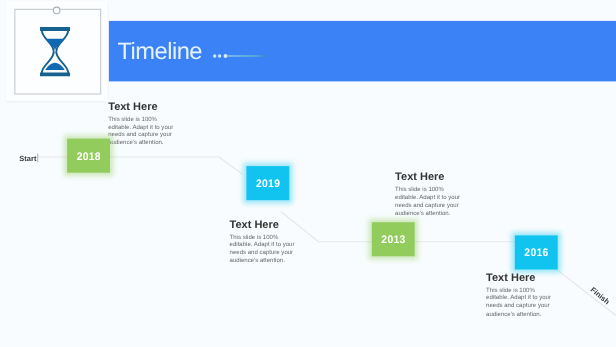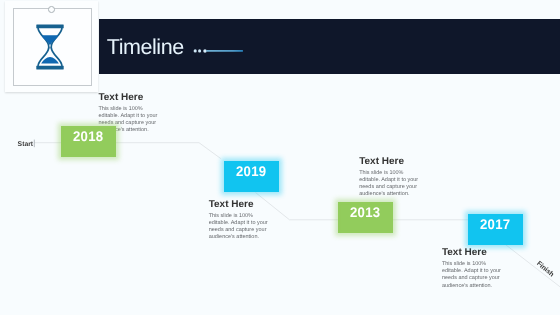--- a/index.html
+++ b/index.html
@@ -4,26 +4,26 @@
 <style>
   html,body{margin:0;padding:0;}
   body{width:560px;height:315px;background:#f8fcfe;font-family:"Liberation Sans",sans-serif;overflow:hidden;position:relative;-webkit-font-smoothing:antialiased;text-rendering:geometricPrecision;}
   .slide{position:absolute;inset:0;background:#f8fcfe;opacity:0.999;}
   
   .iconbox{position:absolute;left:5px;top:1px;width:93px;height:91px;background:#fcfeff;box-shadow:0 1px 2px rgba(0,0,0,.14);}
   .iconinner{position:absolute;left:7.5px;top:7.3px;width:79px;height:78px;border:1px solid #c5cace;background:#fdfeff;box-sizing:border-box;}
   .iconcirc{position:absolute;left:42.8px;top:4.9px;width:6.8px;height:6.8px;border:1px solid #a9b1b6;border-radius:50%;background:#fcfeff;box-sizing:border-box;}
   .hg{position:absolute;left:31.4px;top:22.5px;}
   
-  .titlebar{position:absolute;left:99.3px;top:19.3px;right:0;height:54.9px;background:#0f172a;}
+  .titlebar{position:absolute;left:99.3px;top:19.3px;right:0;height:54.9px;background:#3b82f6;}
   .title{position:absolute;left:7.5px;top:18px;color:#e6f3fb;font-size:21.5px;font-weight:400;letter-spacing:-0.45px;line-height:21.5px;}
   .dots{position:absolute;left:94px;top:26px;}
   
   svg.tl{position:absolute;left:0;top:0;width:560px;height:315px;}
-  .ybox{position:absolute;isolation:isolate;z-index:1;color:#fff;font-size:14px;font-weight:bold;display:flex;justify-content:center;width:55px;height:31px;line-height:1;padding-top:3px;box-sizing:border-box;letter-spacing:0.3px;}
+  .ybox{position:absolute;isolation:isolate;z-index:1;color:#fff;font-size:10px;font-weight:bold;display:flex;align-items:center;justify-content:center;width:39px;height:31px;line-height:1;padding-top:3px;box-sizing:border-box;letter-spacing:0.3px;}
   .green{background:#92cc5c;}
   .green::before{content:"";position:absolute;left:-3px;top:-3px;right:-3px;bottom:-3px;background:#92cc5c;opacity:.40;filter:blur(2.4px);z-index:-1;}
   .cyan{background:#11c4f0;}
   .cyan::before{content:"";position:absolute;left:-3px;top:-3px;right:-3px;bottom:-3px;background:#11c4f0;opacity:.38;filter:blur(2.4px);z-index:-1;}
   .blk{position:absolute;}
   .bhead{font-size:10px;font-weight:bold;color:#333333;letter-spacing:0px;line-height:8.4px;}
   .bbody{font-size:5.5px;color:#66696d;line-height:7.2px;width:59.5px;margin-top:3.6px;}
   .ybox span{display:block;transform:scaleX(0.94);}
   .startlab{position:absolute;left:17.6px;top:141.8px;font-size:6.8px;font-weight:bold;color:#3a3a3a;line-height:6.8px;}
   .finlab{position:absolute;left:538.5px;top:260.5px;font-size:6.8px;font-weight:bold;color:#3a3a3a;transform:rotate(40deg);transform-origin:0 0;line-height:6.8px;white-space:nowrap;}
@@ -72,28 +72,28 @@
     <line x1="34.3" y1="139.6" x2="34.3" y2="147.2" stroke="#b4bbc0" stroke-width="1"></line>
     <path d="M502.4 242.2 L560 286.8" fill="none" stroke="#e3e7ea" stroke-width="1"></path>
   </svg>
 
   <div class="startlab">Start</div>
   <div class="finlab">Finish</div>
 
   <div class="ybox green" style="left:61px;top:126px">
       <span>2018</span>
     </div>
-  <div class="ybox cyan" style="left:224px;top:161px">
+  <div class="ybox cyan" style="left:224px;top:151px">
       <span>2019</span>
     </div>
   <div class="ybox green" style="left:338px;top:202px">
       <span>2013</span>
     </div>
   <div class="ybox cyan" style="left:468px;top:214px">
-      <span>2017</span>
+      <span>2016</span>
     </div>
 
   <div class="blk" style="left:98.4px;top:93.5px">
     <div class="bhead">Text Here</div>
     <div class="bbody">This slide is 100% editable. Adapt it to your needs and capture your audience's attention.</div>
   </div>
   <div class="blk" style="left:208.7px;top:200.5px">
     <div class="bhead">Text Here</div>
     <div class="bbody">This slide is 100% editable. Adapt it to your needs and capture your audience's attention.</div>
   </div>

